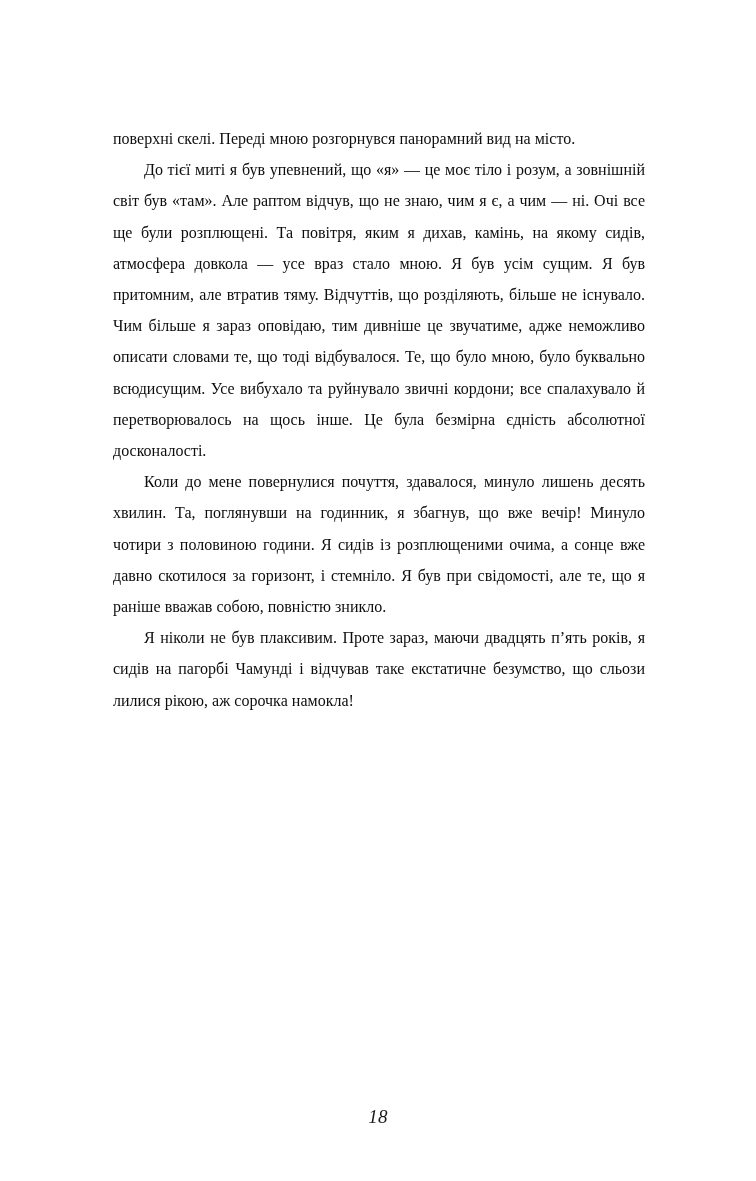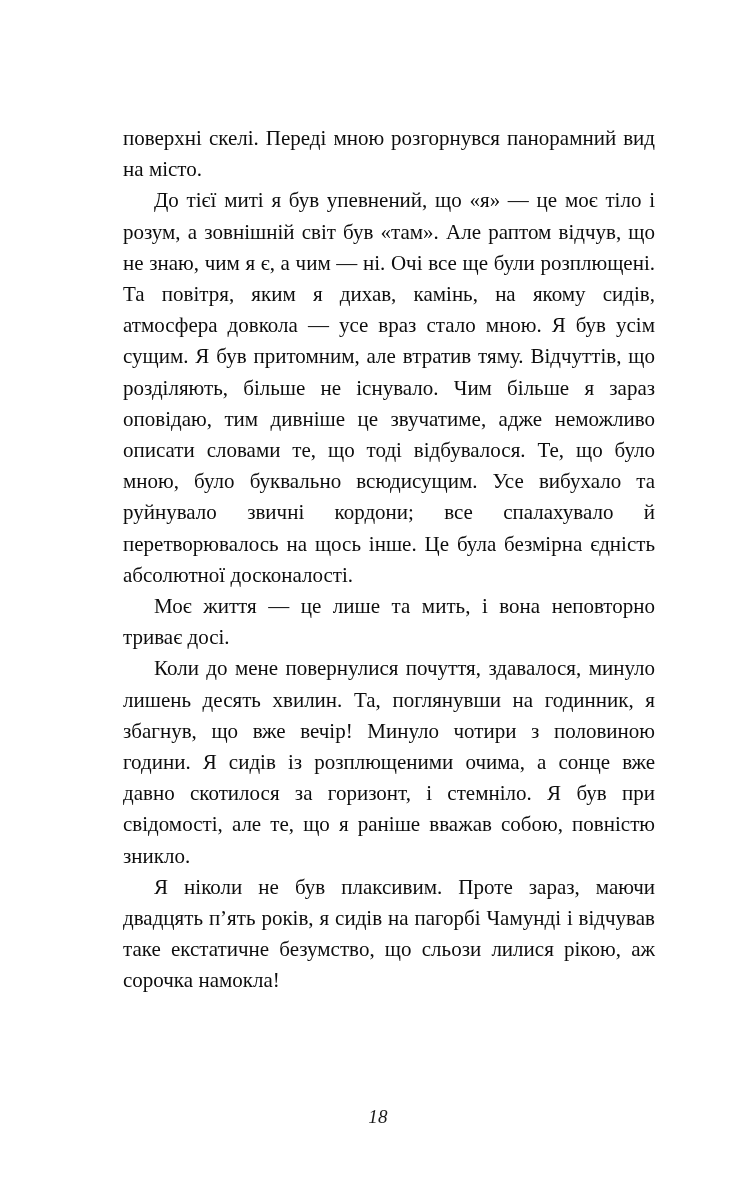--- a/index.html
+++ b/index.html
@@ -12,26 +12,26 @@
     width: 756px;
     height: 1181px;
     background: #ffffff;
     overflow: hidden;
     font-family: "Liberation Serif", "DejaVu Serif", serif;
     color: #0d0d0d;
     box-sizing: border-box;
   }
   .text-block {
     position: absolute;
-    left: 123px;
+    left: 113px;
     top: 123px;
     width: 532px;
     text-align: justify;
     text-align-last: left;
-    font-size: 21px;
+    font-size: 16px;
     line-height: 31.2px;
     -webkit-hyphens: none;
     hyphens: none;
     word-spacing: 0.1px;
   }
   .text-block p {
     margin: 0;
     padding: 0;
     text-align: justify;
     text-align-last: left;
@@ -53,20 +53,19 @@
   }
 </style>
 </head>
 <body>
 
 <div class="page">
 
   <div class="text-block">
     <p>поверхні скелі. Переді мною розгорнувся панорамний вид на місто.</p>
     <p class="indent">До тієї миті я був упевнений, що «я» — це моє тіло і розум, а зовнішній світ був «там». Але раптом відчув, що не знаю, чим я є, а чим — ні. Очі все ще були розплющені. Та повітря, яким я дихав, камінь, на якому сидів, атмосфера довкола — усе враз стало мною. Я був усім сущим. Я був притомним, але втратив тяму. Відчуттів, що розділяють, більше не існувало. Чим більше я зараз оповідаю, тим дивніше це звучатиме, адже неможливо описати словами те, що тоді відбувалося. Те, що було мною, було буквально всюдисущим. Усе вибухало та руйнувало звичні кордони; все спалахувало й перетворювалось на щось інше. Це була безмірна єдність абсолютної досконалості.</p>
-    <p class="indent">Моє життя — це лише та мить, і вона неповторно триває досі.</p>
     <p class="indent">Коли до мене повернулися почуття, здавалося, минуло лишень десять хвилин. Та, поглянувши на годинник, я збагнув, що вже вечір! Минуло чотири з половиною години. Я сидів із розплющеними очима, а сонце вже давно скотилося за горизонт, і стемніло. Я був при свідомості, але те, що я раніше вважав собою, повністю зникло.</p>
     <p class="indent">Я ніколи не був плаксивим. Проте зараз, маючи двадцять п’ять років, я сидів на пагорбі Чамунді і відчував таке екстатичне безумство, що сльози лилися рікою, аж сорочка намокла!</p>
   </div>
 
   <div class="page-number">18</div>
 
 </div>
 
 </body></html>

